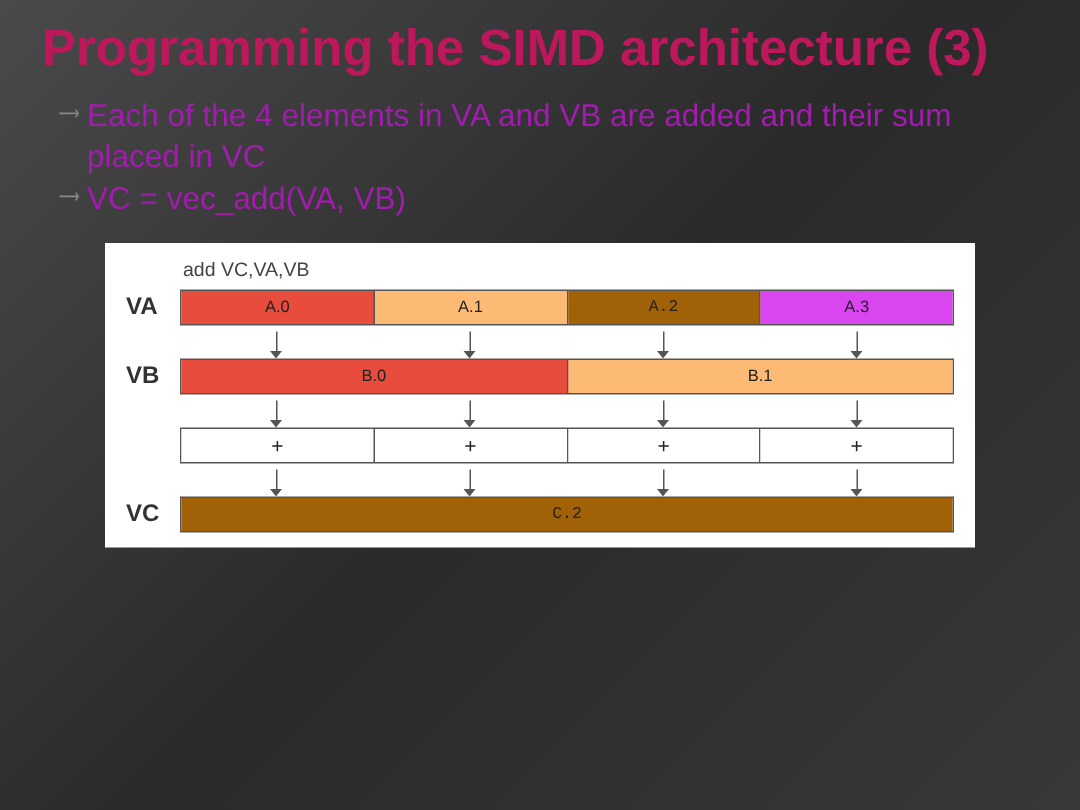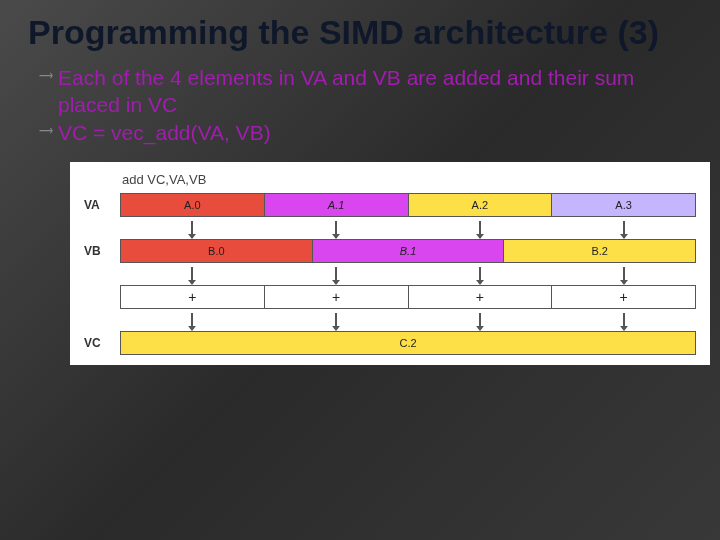--- a/index.html
+++ b/index.html
@@ -6,21 +6,21 @@
   body {
     width: 720px;
     height: 540px;
     background: linear-gradient(135deg, #4a4a4a 0%, #2a2a2a 50%, #383838 100%);
     font-family: "Segoe UI", Tahoma, sans-serif;
     color: #fff;
     overflow: hidden;
     position: relative;
   }
   .title {
-    color: #0f172a;
+    color: #be185d;
     font-size: 34px;
     font-weight: 700;
     padding: 14px 0 4px 28px;
     line-height: 1.1;
     font-family: "Trebuchet MS", sans-serif;
   }
   .bullets {
     padding: 10px 40px 8px 40px;
     font-size: 21px;
     color: #a21caf;
@@ -39,36 +39,36 @@
     top: 2px;
     font-size: 14px;
     color: #888;
     transform: scaleX(0.7);
   }
   .diagram-wrap {
     margin: 6px 40px 0 70px;
     background: #fff;
     color: #000;
     padding: 8px 14px 10px 14px;
-    width: 640px;
+    width: 580px;
   }
   .instr {
     font-size: 13px;
     color: #444;
     padding: 2px 0 6px 38px;
   }
   .vec-row {
     display: flex;
     align-items: stretch;
     height: 24px;
     margin-bottom: 0;
   }
   .vec-label {
     width: 36px;
-    font-size: 12px;
+    font-size: 16px;
     color: #333;
     display: flex;
     align-items: center;
     font-weight: 600;
   }
   .vec-cells {
     display: flex;
     flex: 1;
     border: 1.5px solid #555;
   }
@@ -76,23 +76,23 @@
     flex: 1;
     display: flex;
     align-items: center;
     justify-content: center;
     font-size: 11px;
     color: #222;
     border-right: 1.5px solid #555;
   }
   .cell:last-child { border-right: none; }
   .c-red    { background: #e74c3c; }
-  .c-green  { background: #d946ef; font-style: italic; }
-  .c-yellow { background: #fde047; }
-  .c-blue   { background: #c4b5fd; }
+  .c-green  { background: #fdba74; }
+  .c-yellow { background: #a16207; font-family: Liberation Mono, monospace; }
+  .c-blue   { background: #d946ef; }
   .c-white  { background: #fff; }
   .arrow-row {
     display: flex;
     height: 22px;
     padding-left: 36px;
   }
   .arrow-slot {
     flex: 1;
     display: flex;
     align-items: center;
@@ -151,21 +151,20 @@
     <div class="arrow-slot">
         <div class="arrow-down"></div>
       </div>
   </div>
 
   <div class="vec-row">
     <div class="vec-label">VB</div>
     <div class="vec-cells">
       <div class="cell c-red">B.0</div>
       <div class="cell c-green">B.1</div>
-      <div class="cell c-yellow">B.2</div>
     </div>
   </div>
 
   <div class="arrow-row">
     <div class="arrow-slot">
         <div class="arrow-down"></div>
       </div>
     <div class="arrow-slot">
         <div class="arrow-down"></div>
       </div>

